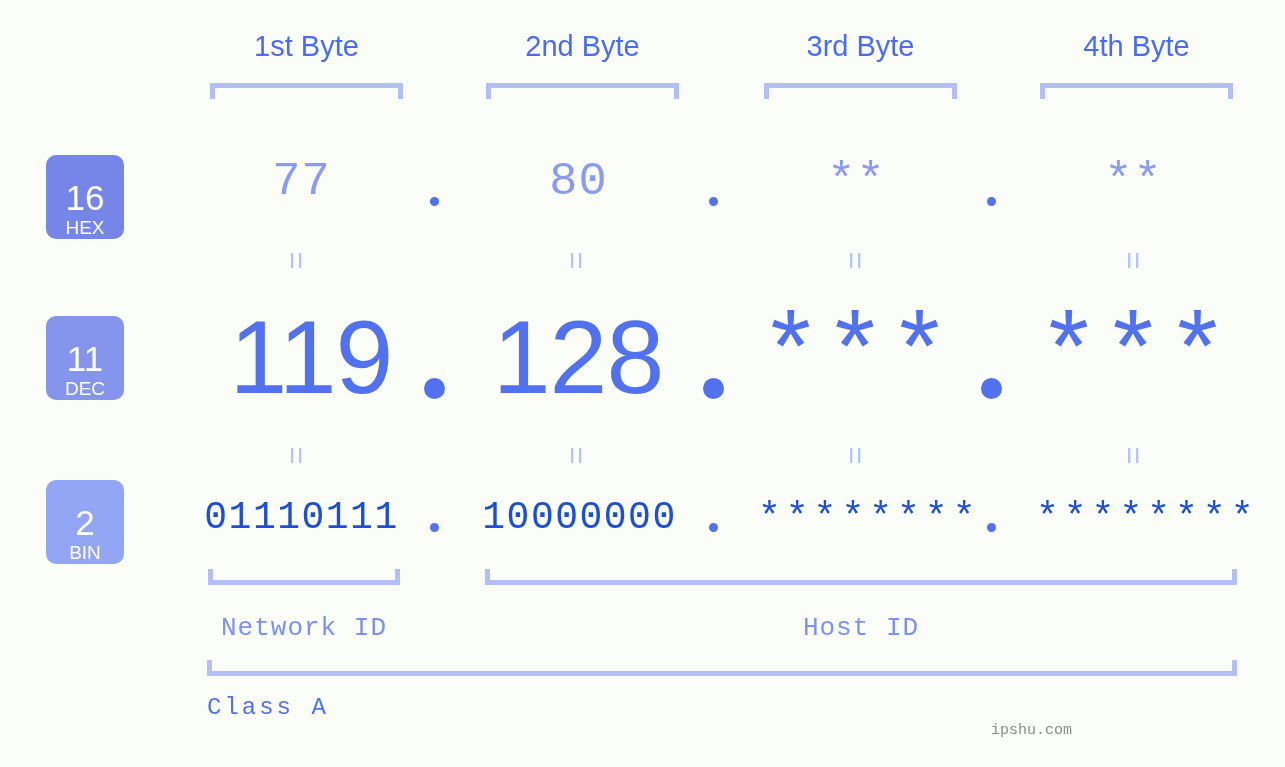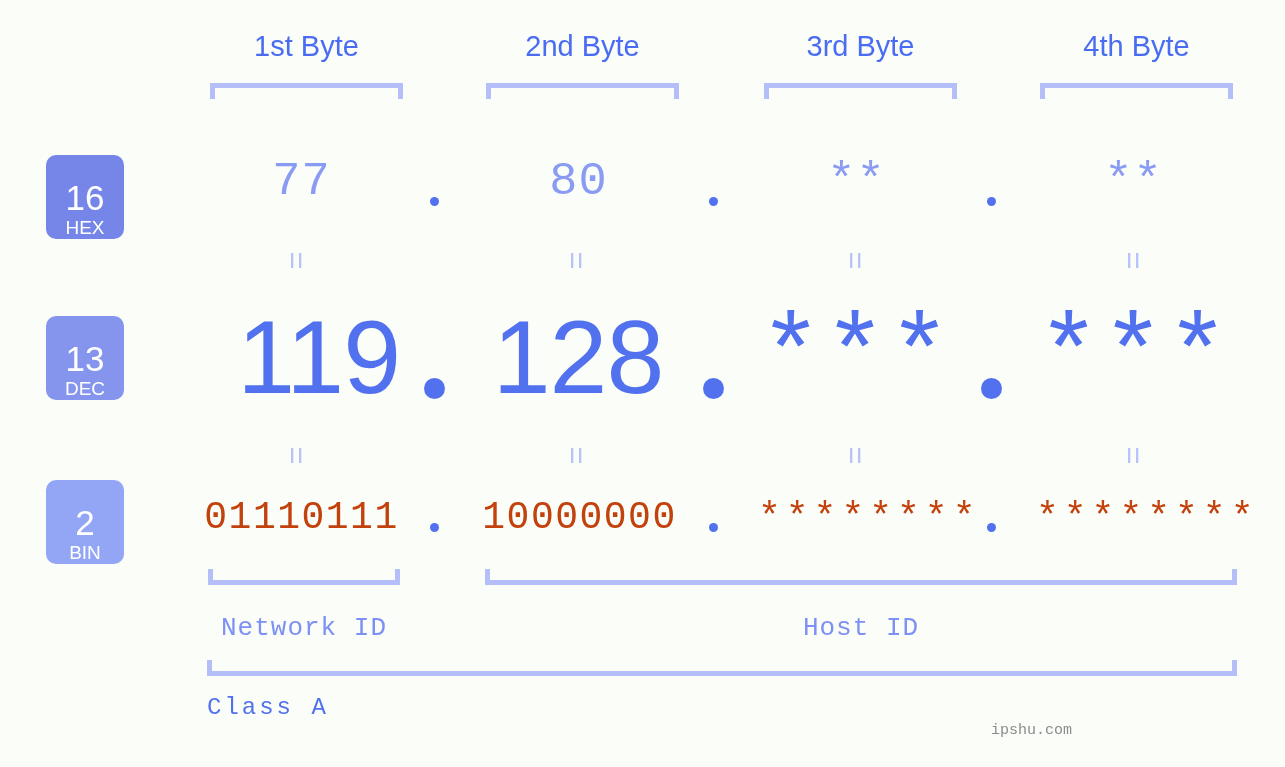--- a/index.html
+++ b/index.html
@@ -95,21 +95,21 @@
     color: #5271ef;
     letter-spacing: -1px;
     font-family: "Liberation Sans", sans-serif;
   }
   .dec-val.stars {
     font-family: "Liberation Mono", monospace;
     letter-spacing: 2px;
   }
   .bin-val {
     font-size: 38px;
-    color: #c2410c;
+    color: #1d4ed8;
     letter-spacing: 1.5px;
   }
   .bin-val.stars {
     letter-spacing: 5px;
   }
 
   
   .dot {
     position: absolute;
     border-radius: 50%;
@@ -174,21 +174,21 @@
   <div class="bracket-down" style="left:486px; top:83px; width:193px;"></div>
   <div class="bracket-down" style="left:764px; top:83px; width:193px;"></div>
   <div class="bracket-down" style="left:1040px; top:83px; width:193px;"></div>
 
   <div class="badge" style="top:155px; background:#7686e8;">
     <span class="num">16</span>
     <span class="nm">HEX</span>
   </div>
 
   <div class="badge" style="top:316px; background:#8595ee;">
-    <span class="num">13</span>
+    <span class="num">11</span>
     <span class="nm">DEC</span>
   </div>
 
   <div class="badge" style="top:480px; background:#93a6f5;">
     <span class="num">2</span>
     <span class="nm">BIN</span>
   </div>
 
   <div class="cell hex-val" style="left:205px; top:155px; width:193px;">77</div>
   <div class="cell hex-val" style="left:482px; top:155px; width:193px;">80</div>
@@ -197,21 +197,21 @@
 
   <div class="dot small" style="left:430px; top:197px;"></div>
   <div class="dot small" style="left:709px; top:197px;"></div>
   <div class="dot small" style="left:987px; top:197px;"></div>
 
   <div class="eq" style="left:287px; top:245px;">=</div>
   <div class="eq" style="left:567px; top:245px;">=</div>
   <div class="eq" style="left:846px; top:245px;">=</div>
   <div class="eq" style="left:1124px; top:245px;">=</div>
 
-  <div class="cell dec-val" style="left:200px; top:298px; width:200px;text-align:right;">119</div>
+  <div class="cell dec-val" style="left:211px; top:298px; width:200px;">119</div>
   <div class="cell dec-val" style="left:478px; top:298px; width:200px;">128</div>
   <div class="cell dec-val stars" style="left:756px; top:298px; width:200px;">***</div>
   <div class="cell dec-val stars" style="left:1034px; top:298px; width:200px;">***</div>
 
   <div class="dot big" style="left:424px; top:378px;"></div>
   <div class="dot big" style="left:703px; top:378px;"></div>
   <div class="dot big" style="left:981px; top:378px;"></div>
 
   <div class="eq" style="left:287px; top:440px;">=</div>
   <div class="eq" style="left:567px; top:440px;">=</div>

